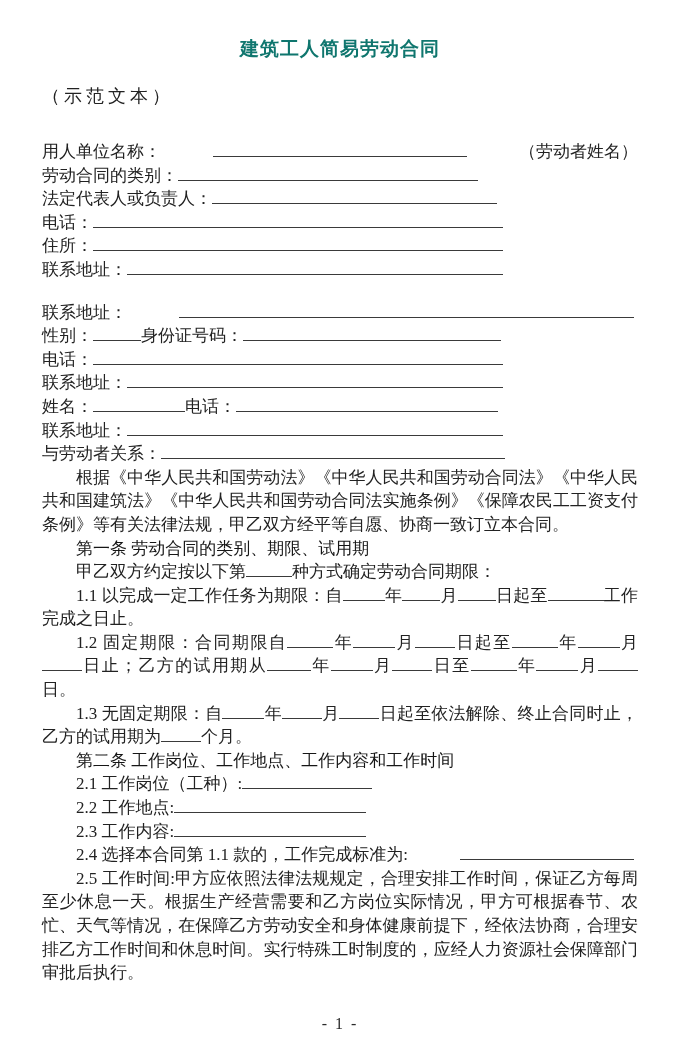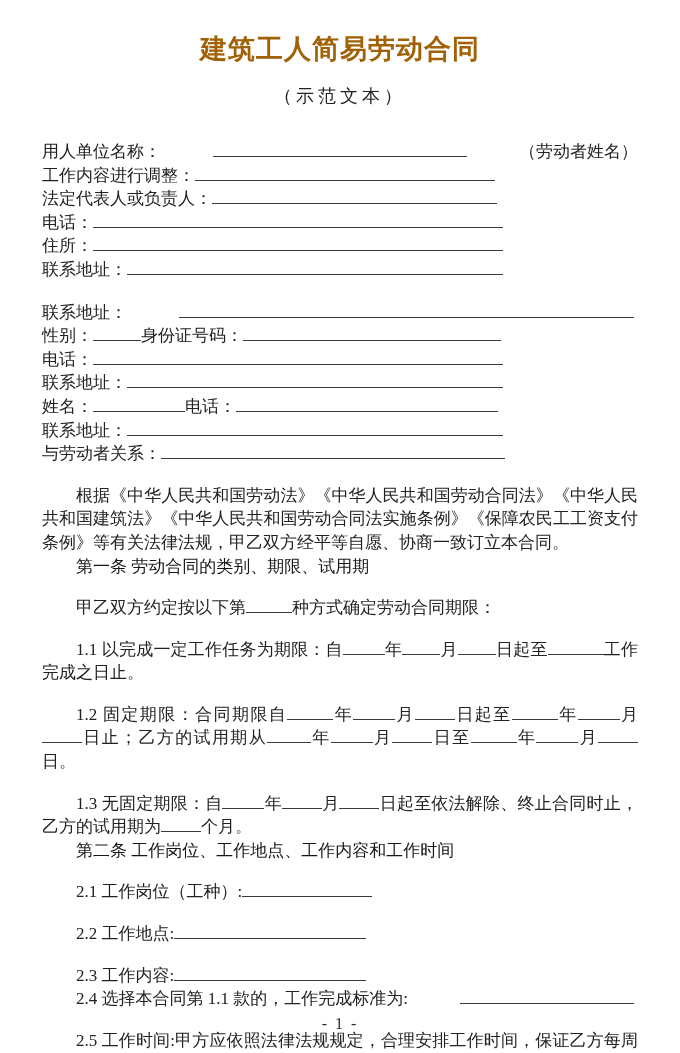--- a/index.html
+++ b/index.html
@@ -8,38 +8,38 @@
     margin:0 auto;
     background:#ffffff;
     position:relative;
     box-sizing:border-box;
     padding:24px 42px 0 42px;
     font-family:"Liberation Serif","DejaVu Serif",serif;
     color:#222222;
     overflow:hidden;
   }
   .title {
-    font-size:27px; font-weight:700; text-align:center;
+    font-size:19px; font-weight:700; text-align:center;
     margin:8px 0 0 0; letter-spacing:1px; line-height:34px;
-    color:#a16207;
+    color:#0f766e;
   }
   .subtitle {
-    font-size:18px; text-align:center; margin-top:18px;
+    font-size:18px; text-align:left; margin-top:18px;
     letter-spacing:4px; line-height:24px; color:#222;
   }
   .doc-body {
     margin-top:32px;
     font-size:17px;
     line-height:23.6px;
   }
   .line { text-indent:0; }
   .fline { display:flex; align-items:baseline;gap:48px; }
   .fline .txt { flex:0 0 auto; white-space:pre; }
   .fline.indent { padding-left:34px; }
-  .para { text-indent:34px; text-align:justify;margin-top:18px; }
+  .para { text-indent:34px; text-align:justify; }
   .heading { font-weight:400; text-indent:34px; color:#161616; }
   .blank {
     display:inline-block;
     height:13px;
     border-bottom:1.4px solid #3a3a3a;
     vertical-align:baseline;
   }
   .fline .blank.fill { flex:1 1 auto; margin:0 4px; }
   .blank.fill { width:auto; }
   .gap { height:19px; }
@@ -54,21 +54,21 @@
 <div class="page">
   <h1 class="title">建筑工人简易劳动合同</h1>
   <div class="subtitle">（示范文本）</div>
 
   <div class="doc-body">
     <div class="fline">
         <span class="txt">用人单位名称：</span>
         <span class="blank fill"></span>
         <span class="txt">（劳动者姓名）</span>
       </div>
-    <div class="line"><span class="txt">工作内容进行调整：</span><span class="blank" style="width: 300px;"></span></div>
+    <div class="line"><span class="txt">劳动合同的类别：</span><span class="blank" style="width: 300px;"></span></div>
     <div class="line"><span class="txt">法定代表人或负责人：</span><span class="blank" style="width: 285px;"></span></div>
     <div class="line"><span class="txt">电话：</span><span class="blank" style="width: 410px;"></span></div>
     <div class="line"><span class="txt">住所：</span><span class="blank" style="width: 410px;"></span></div>
     <div class="line"><span class="txt">联系地址：</span><span class="blank" style="width: 376px;"></span></div>
 
     <div class="gap"></div>
 
     <div class="fline">
         <span class="txt">联系地址：</span>
         <span class="blank fill"></span>

